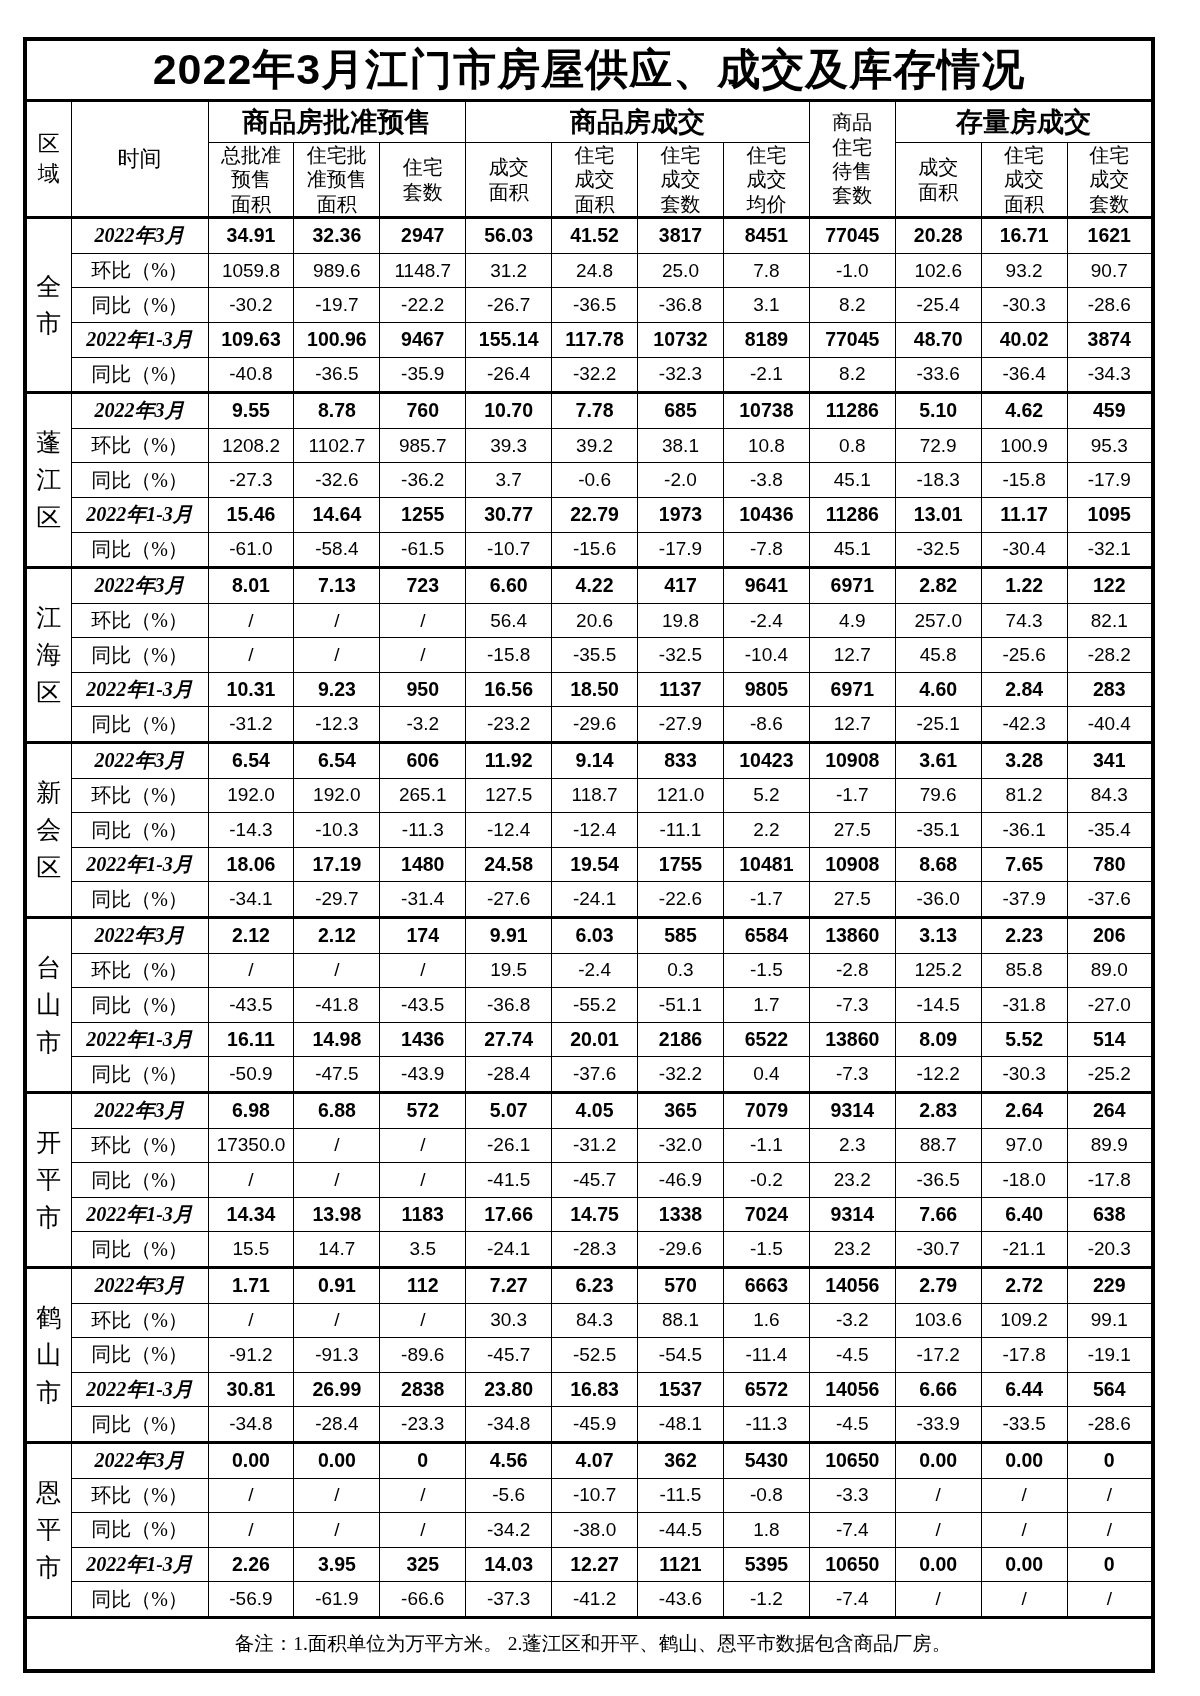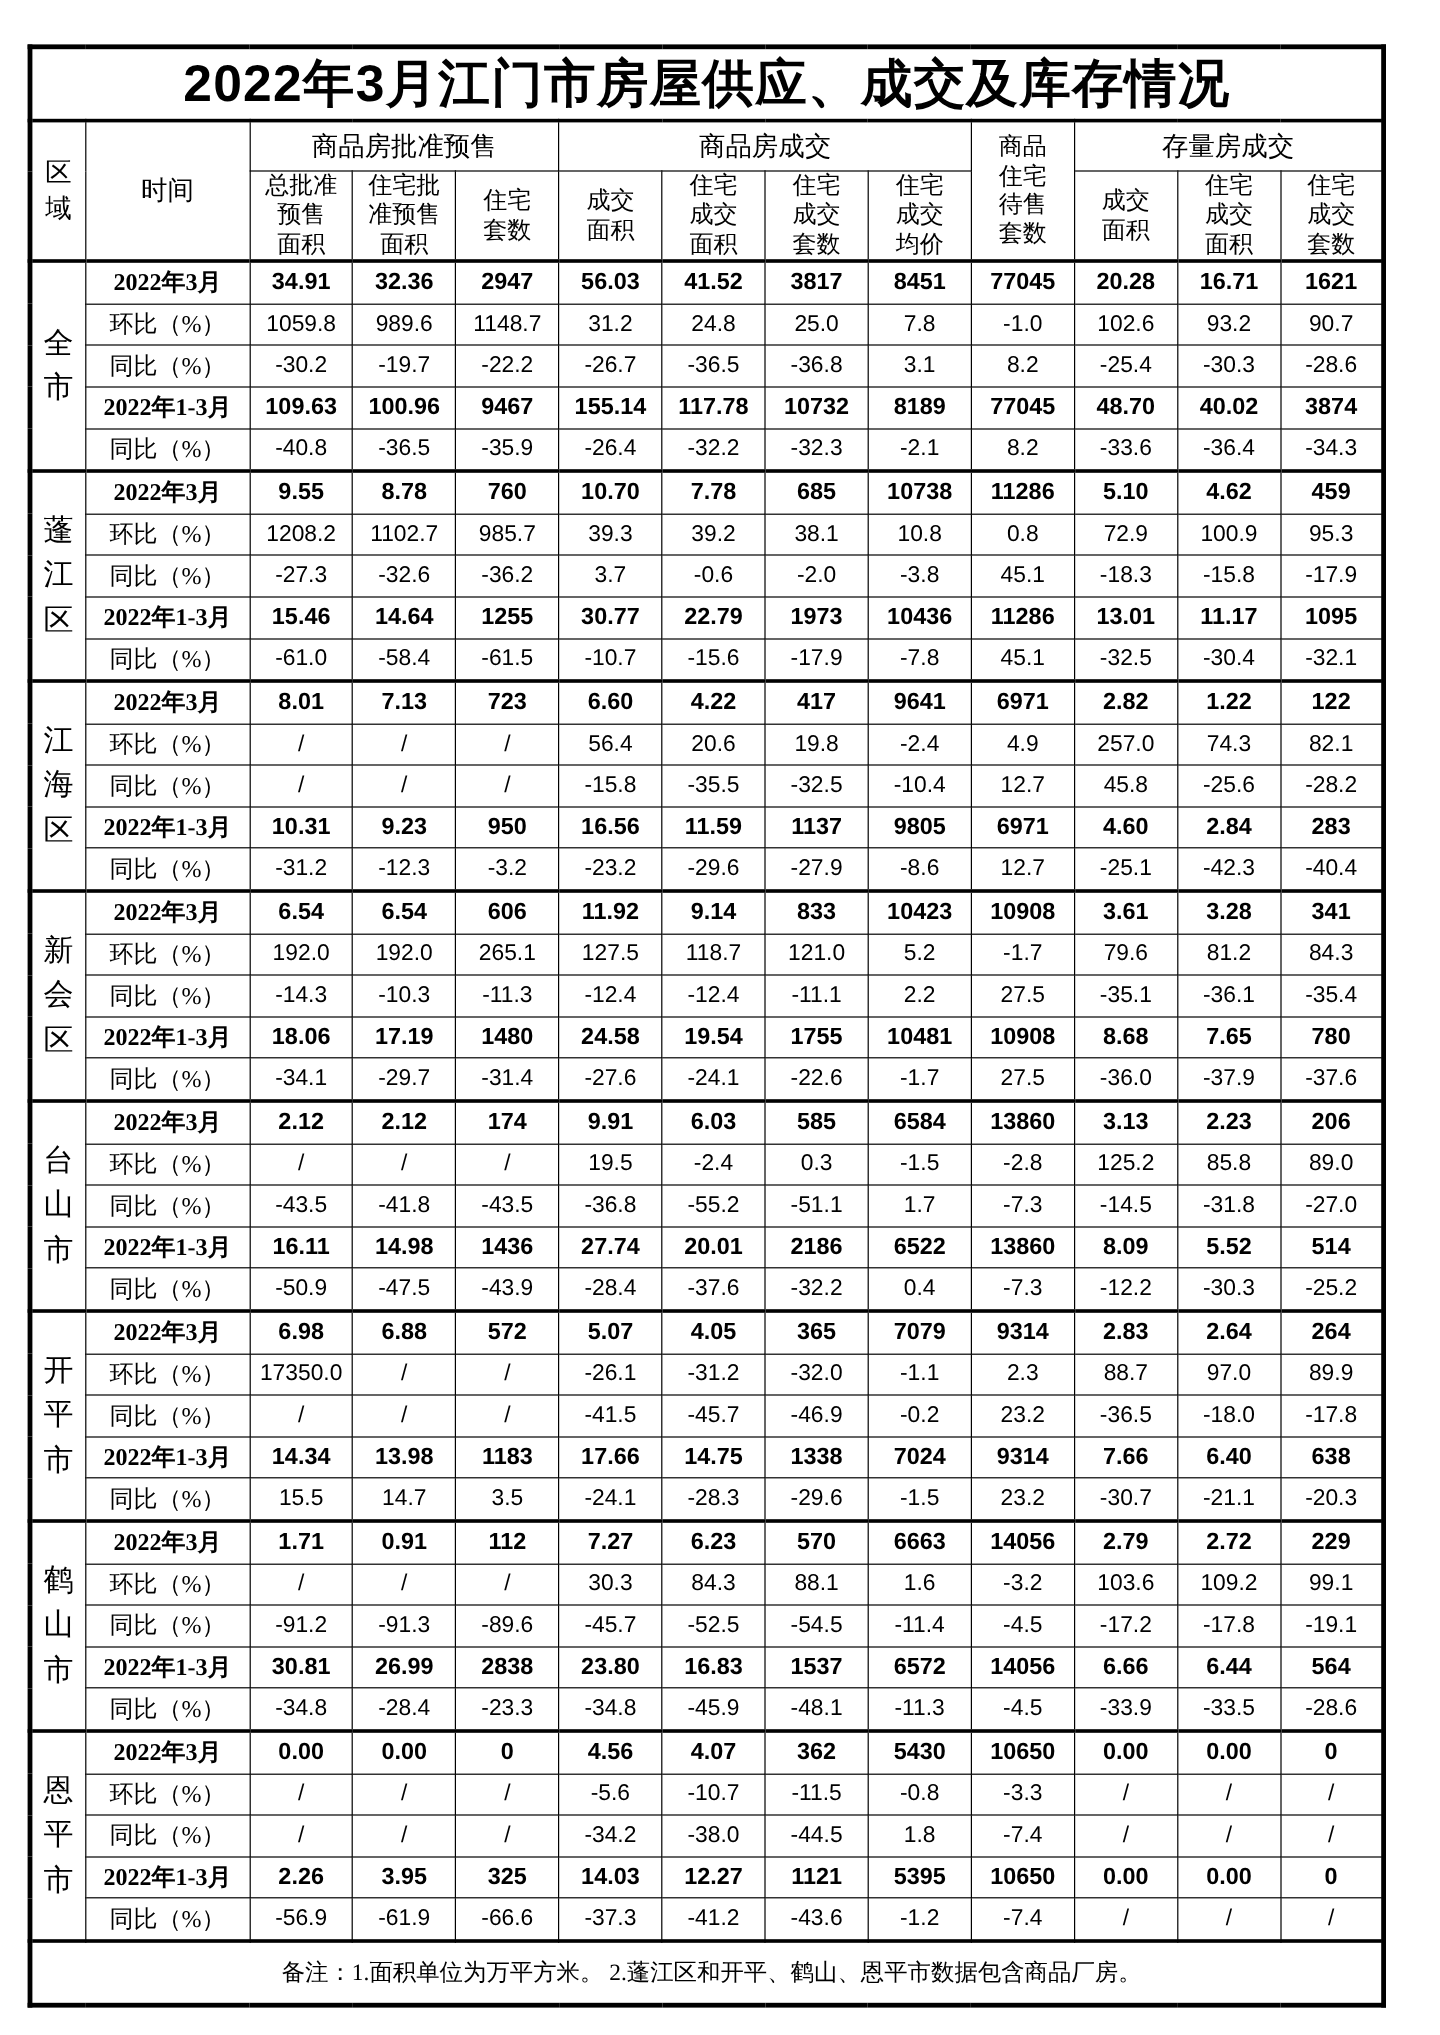--- a/index.html
+++ b/index.html
@@ -29,22 +29,22 @@
   .title-cell {
     height:56px;
     border-bottom:3px solid #000;
     font-family:"Liberation Sans", sans-serif;
     font-weight:bold;
     font-size:43px;
     letter-spacing:1px;
   }
   .group-cell {
     height:40px;
-    font-size:22px;
-    font-weight:normal;
+    font-size:27px;
+    font-weight:bold;
   }
   .sub-cell {
     height:66px;
     font-size:20px;
     line-height:1.22;
     white-space:pre-line;
   }
   .corner-cell { font-size:22px; white-space:pre-line; line-height:1.35; }
   .time-head { font-size:22px;margin-top:30px; }
   .pending-cell { white-space:pre-line; font-size:20px; line-height:1.22; }
@@ -56,21 +56,21 @@
     font-size:25px;
     line-height:1.5;
     white-space:pre-line;
     font-weight:normal;
   }
   .rowlabel {
     font-family:"Liberation Serif", serif;
     font-size:20px;
     font-weight:normal;
   }
-  .rowlabel.bold { font-weight:bold; }
+  .rowlabel.bold { font-weight:bold;font-style:italic; }
   .num { font-family:"Liberation Sans", sans-serif; font-size:19px; font-weight:normal; }
   .num.bold { font-weight:bold; font-size:19.5px; }
   .note-cell {
     height:50px;
     border-top:3px solid #000;
     text-align:center;
     font-family:"Liberation Serif", serif;
     font-size:19.5px;
     padding-left:8px;
   }
@@ -332,21 +332,21 @@
             <td class="num">45.8</td>
             <td class="num">-25.6</td>
             <td class="num">-28.2</td>
           </tr>
           <tr>
             <td class="rowlabel bold">2022年1-3月</td>
             <td class="num bold">10.31</td>
             <td class="num bold">9.23</td>
             <td class="num bold">950</td>
             <td class="num bold">16.56</td>
-            <td class="num bold">11.59</td>
+            <td class="num bold">18.50</td>
             <td class="num bold">1137</td>
             <td class="num bold">9805</td>
             <td class="num bold">6971</td>
             <td class="num bold">4.60</td>
             <td class="num bold">2.84</td>
             <td class="num bold">283</td>
           </tr>
           <tr>
             <td class="rowlabel">同比（%）</td>
             <td class="num">-31.2</td>

